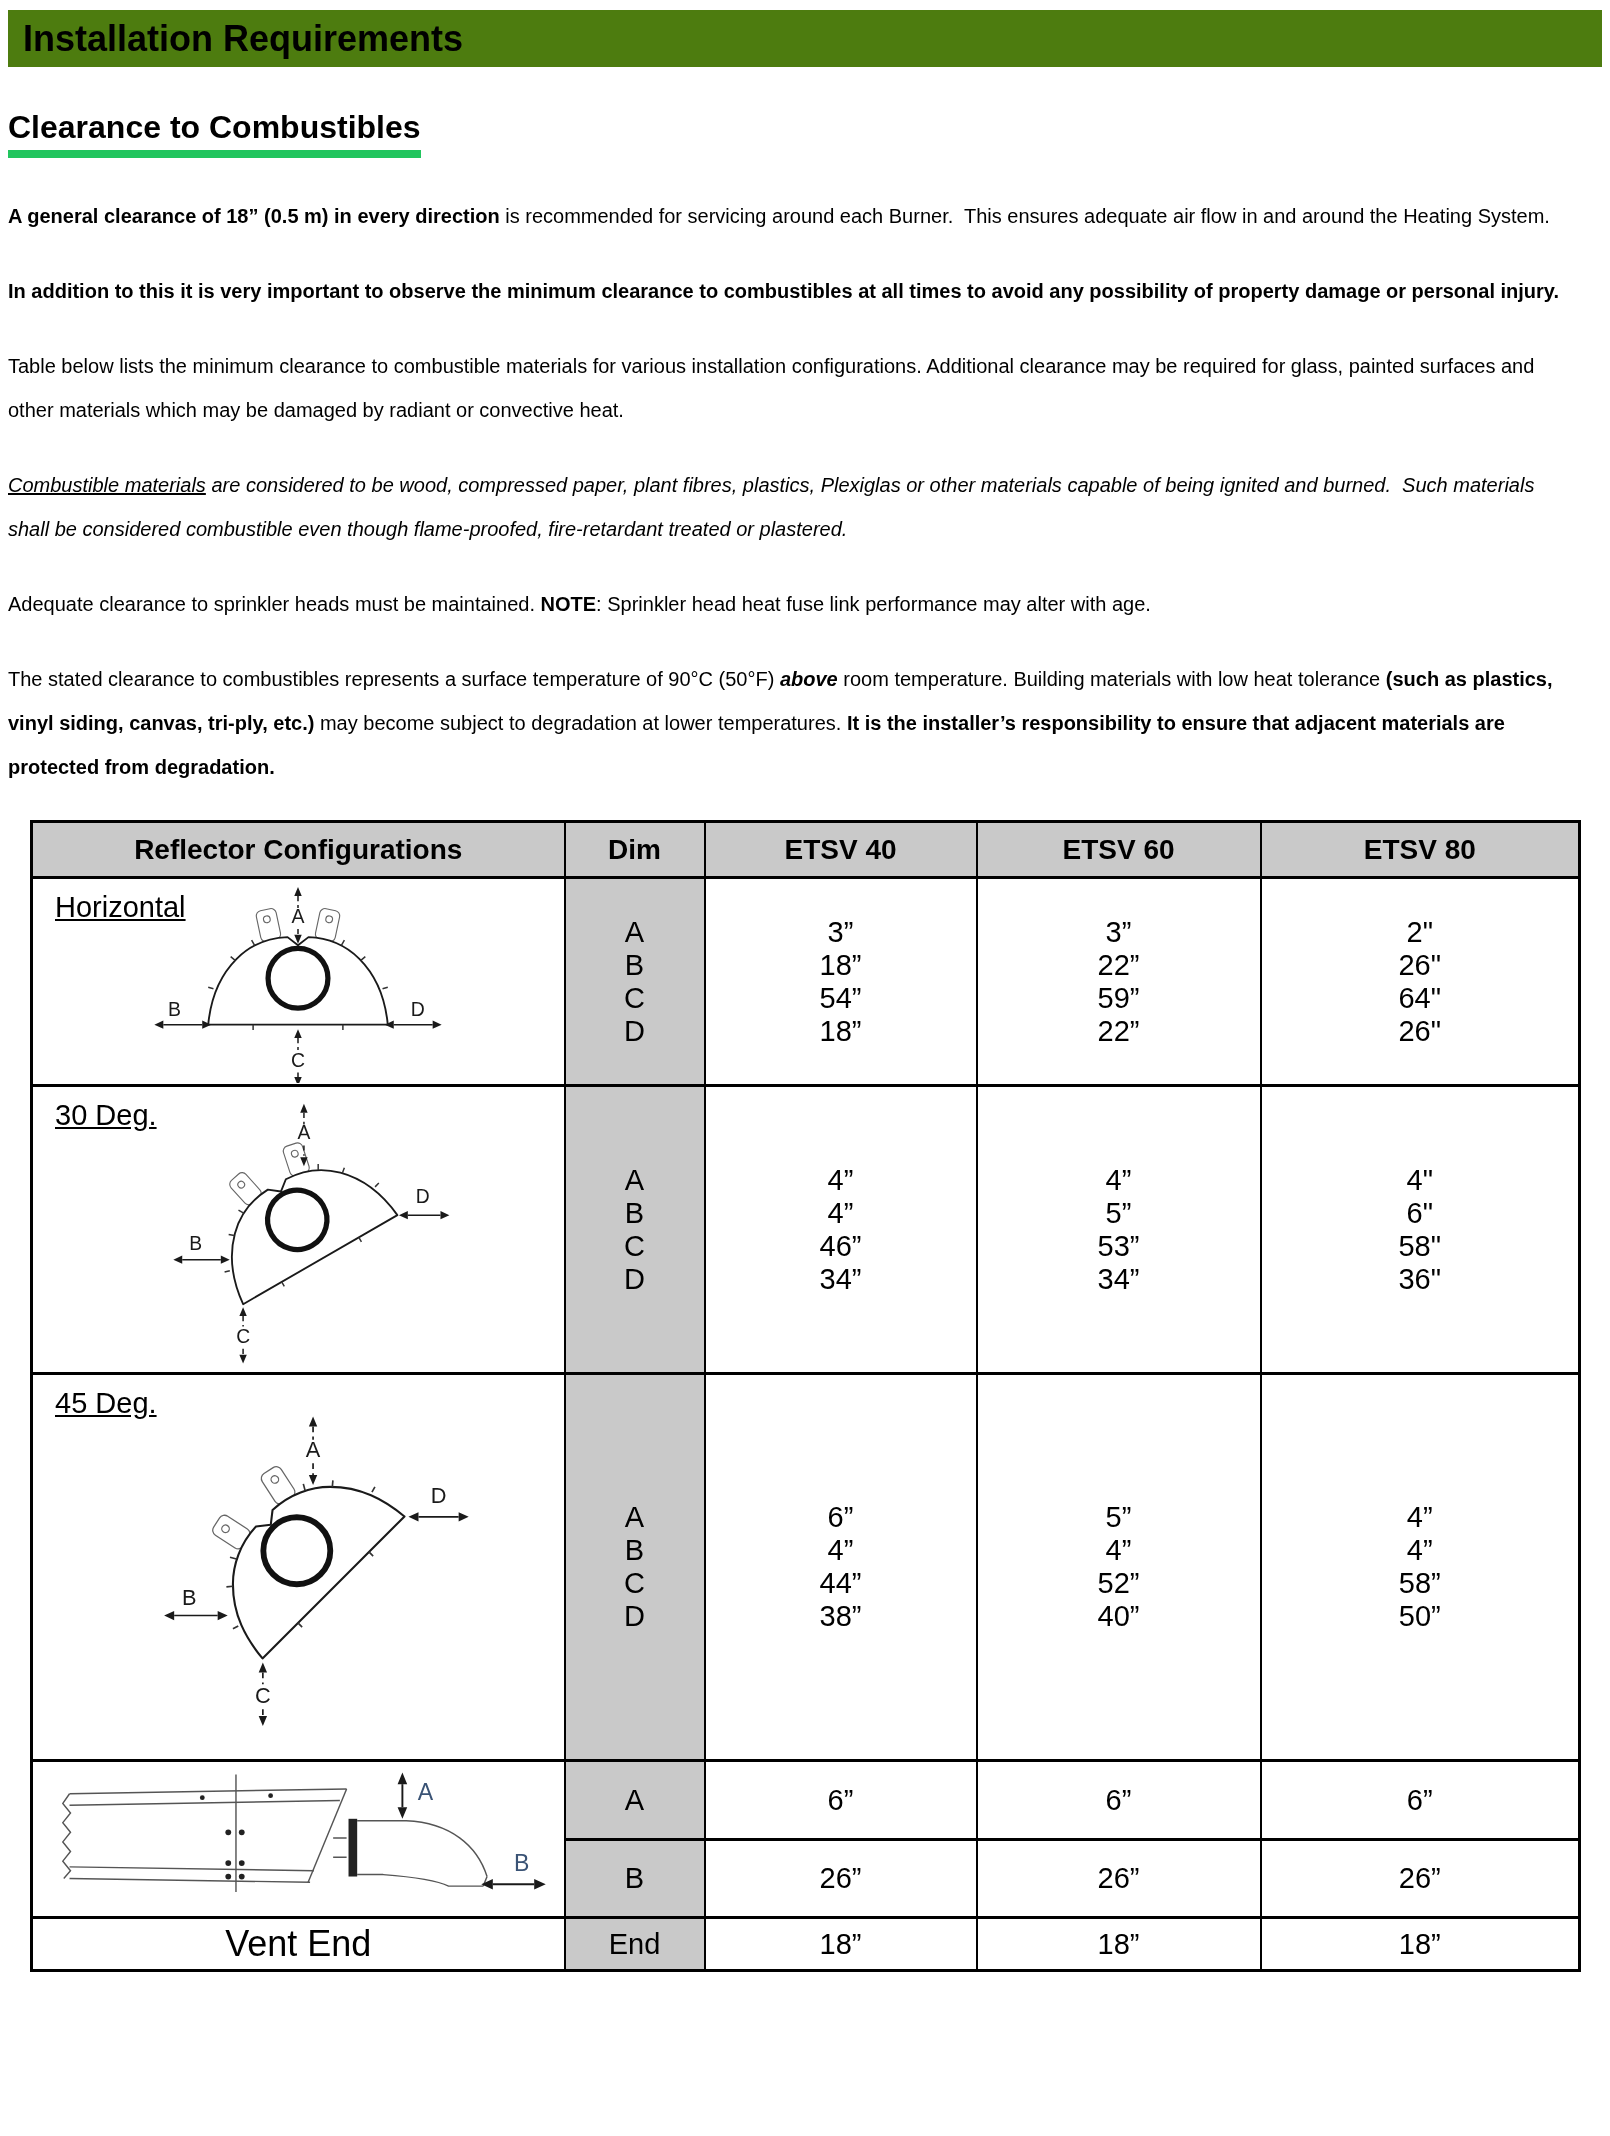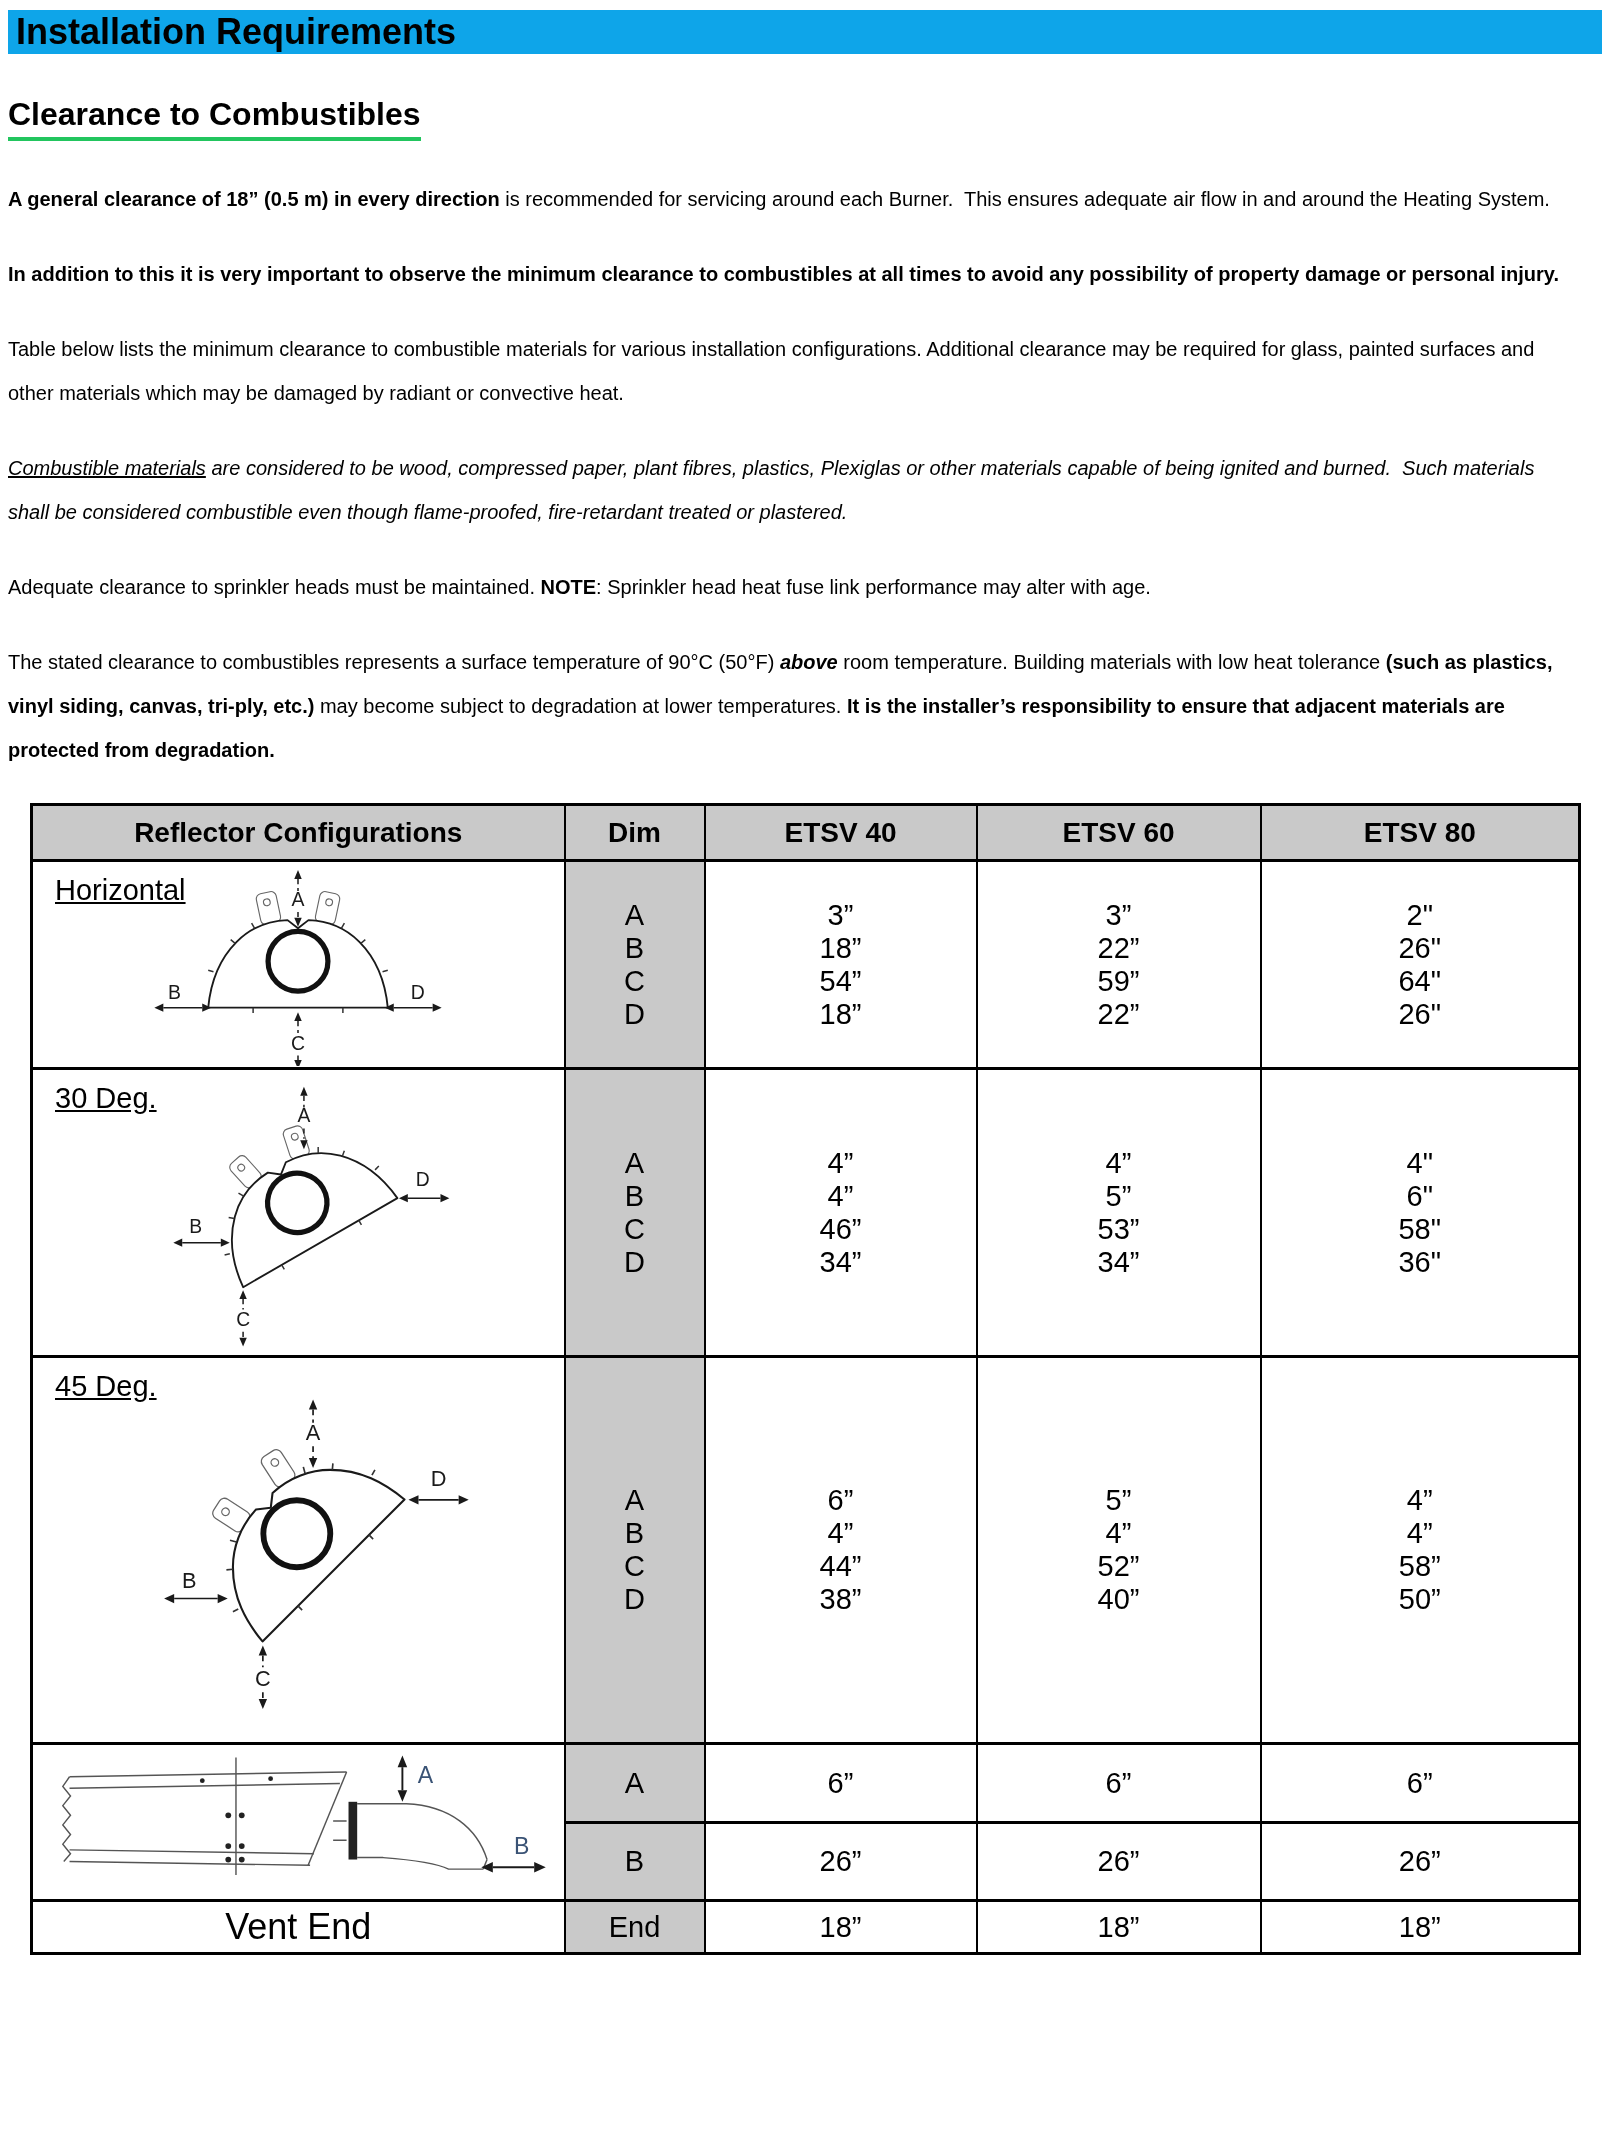--- a/index.html
+++ b/index.html
@@ -1,22 +1,22 @@
 <!DOCTYPE html>
 <html><head>
 <meta charset="utf-8">
 <style>
   html,body{margin:0;padding:0;background:#fff;}
   body{width:1610px;font-family:"Liberation Sans", sans-serif;color:#000;}
   .page{padding:10px 8px 14px 8px;}
 
-  .banner{background:#0ea5e9;height:44px;display:flex;align-items:center;padding-left:8px;margin-bottom:42px;}
+  .banner{background:#4d7c0f;height:57px;display:flex;align-items:center;padding-left:15px;margin-bottom:42px;}
   .banner-title{font-size:36px;font-weight:bold;}
 
-  .section-heading{display:inline-block;font-size:32px;font-weight:bold;border-bottom:4px solid #22c55e;padding-bottom:4px;margin:0 0 36px 0;}
+  .section-heading{display:inline-block;font-size:32px;font-weight:bold;border-bottom:8px solid #22c55e;padding-bottom:4px;margin:0 0 36px 0;}
 
   .copy{width:1552px;font-size:20px;line-height:44px;}
   .copy p{margin:0 0 31px 0;}
   .copy p.italic{font-style:italic;}
   .u{text-decoration:underline;}
   .b{font-weight:bold;}
   .bi{font-weight:bold;font-style:italic;}
 
   table.clearance{border-collapse:collapse;table-layout:fixed;width:1548px;margin-left:22px;border:3px solid #000;padding-left:24px;}
   table.clearance td,table.clearance th{border:2px solid #000;padding:0;}

